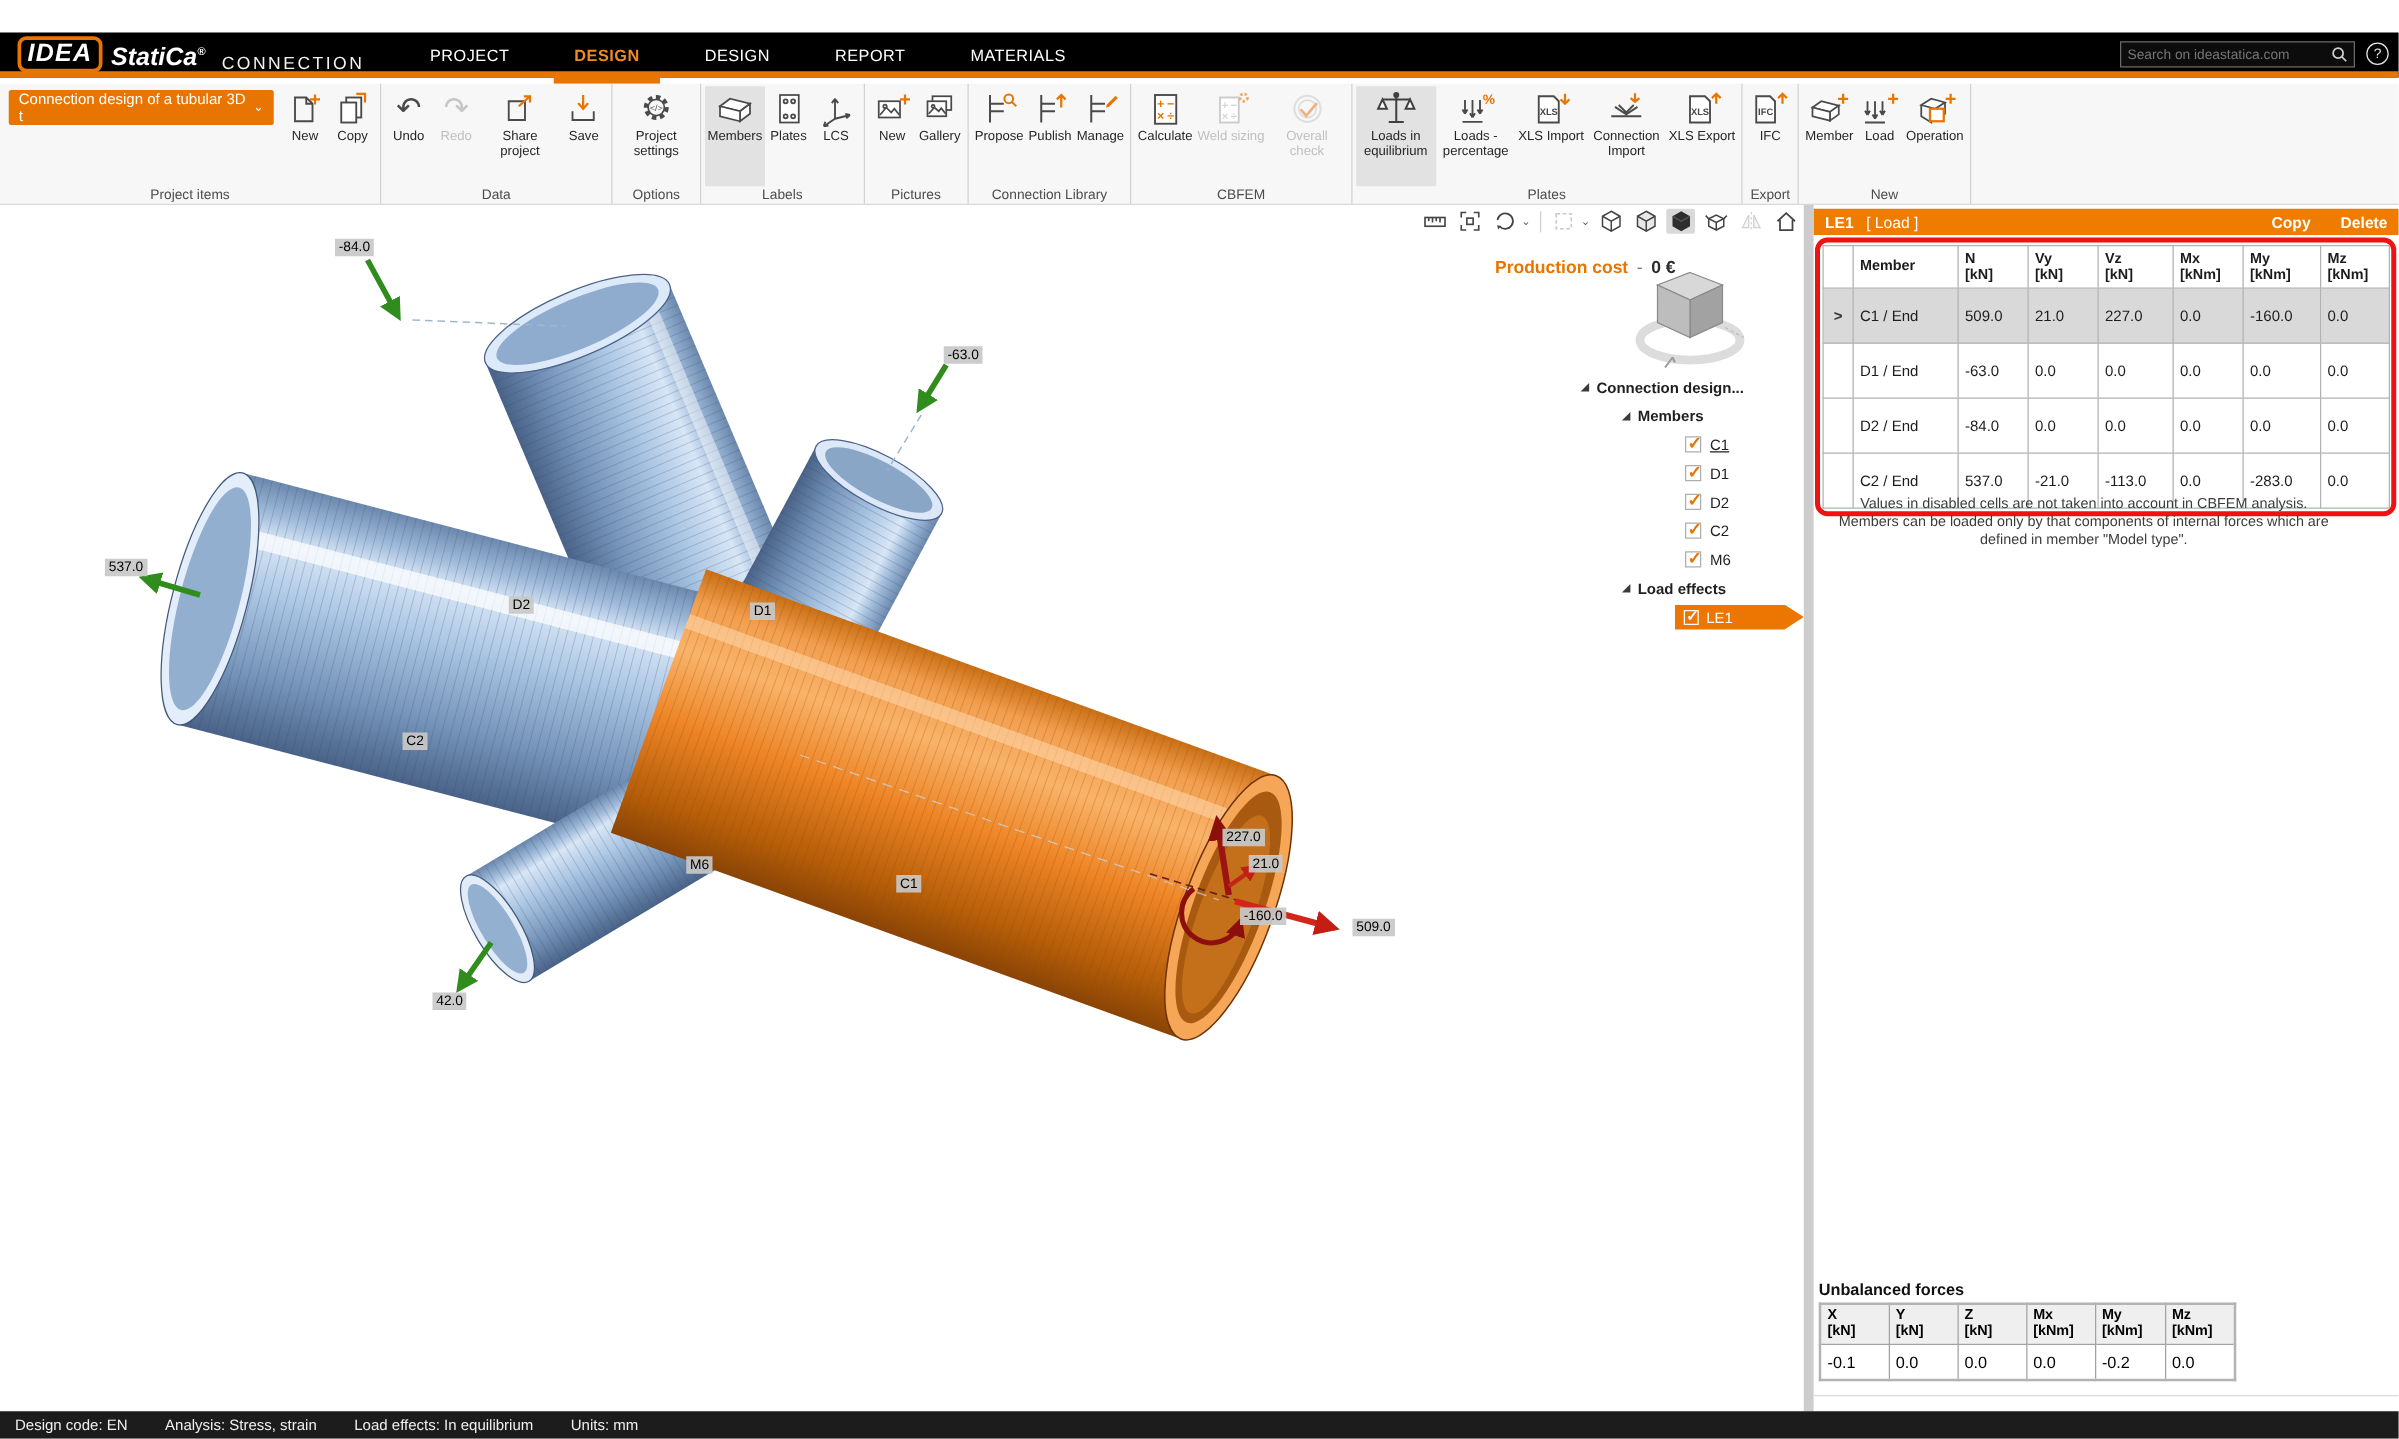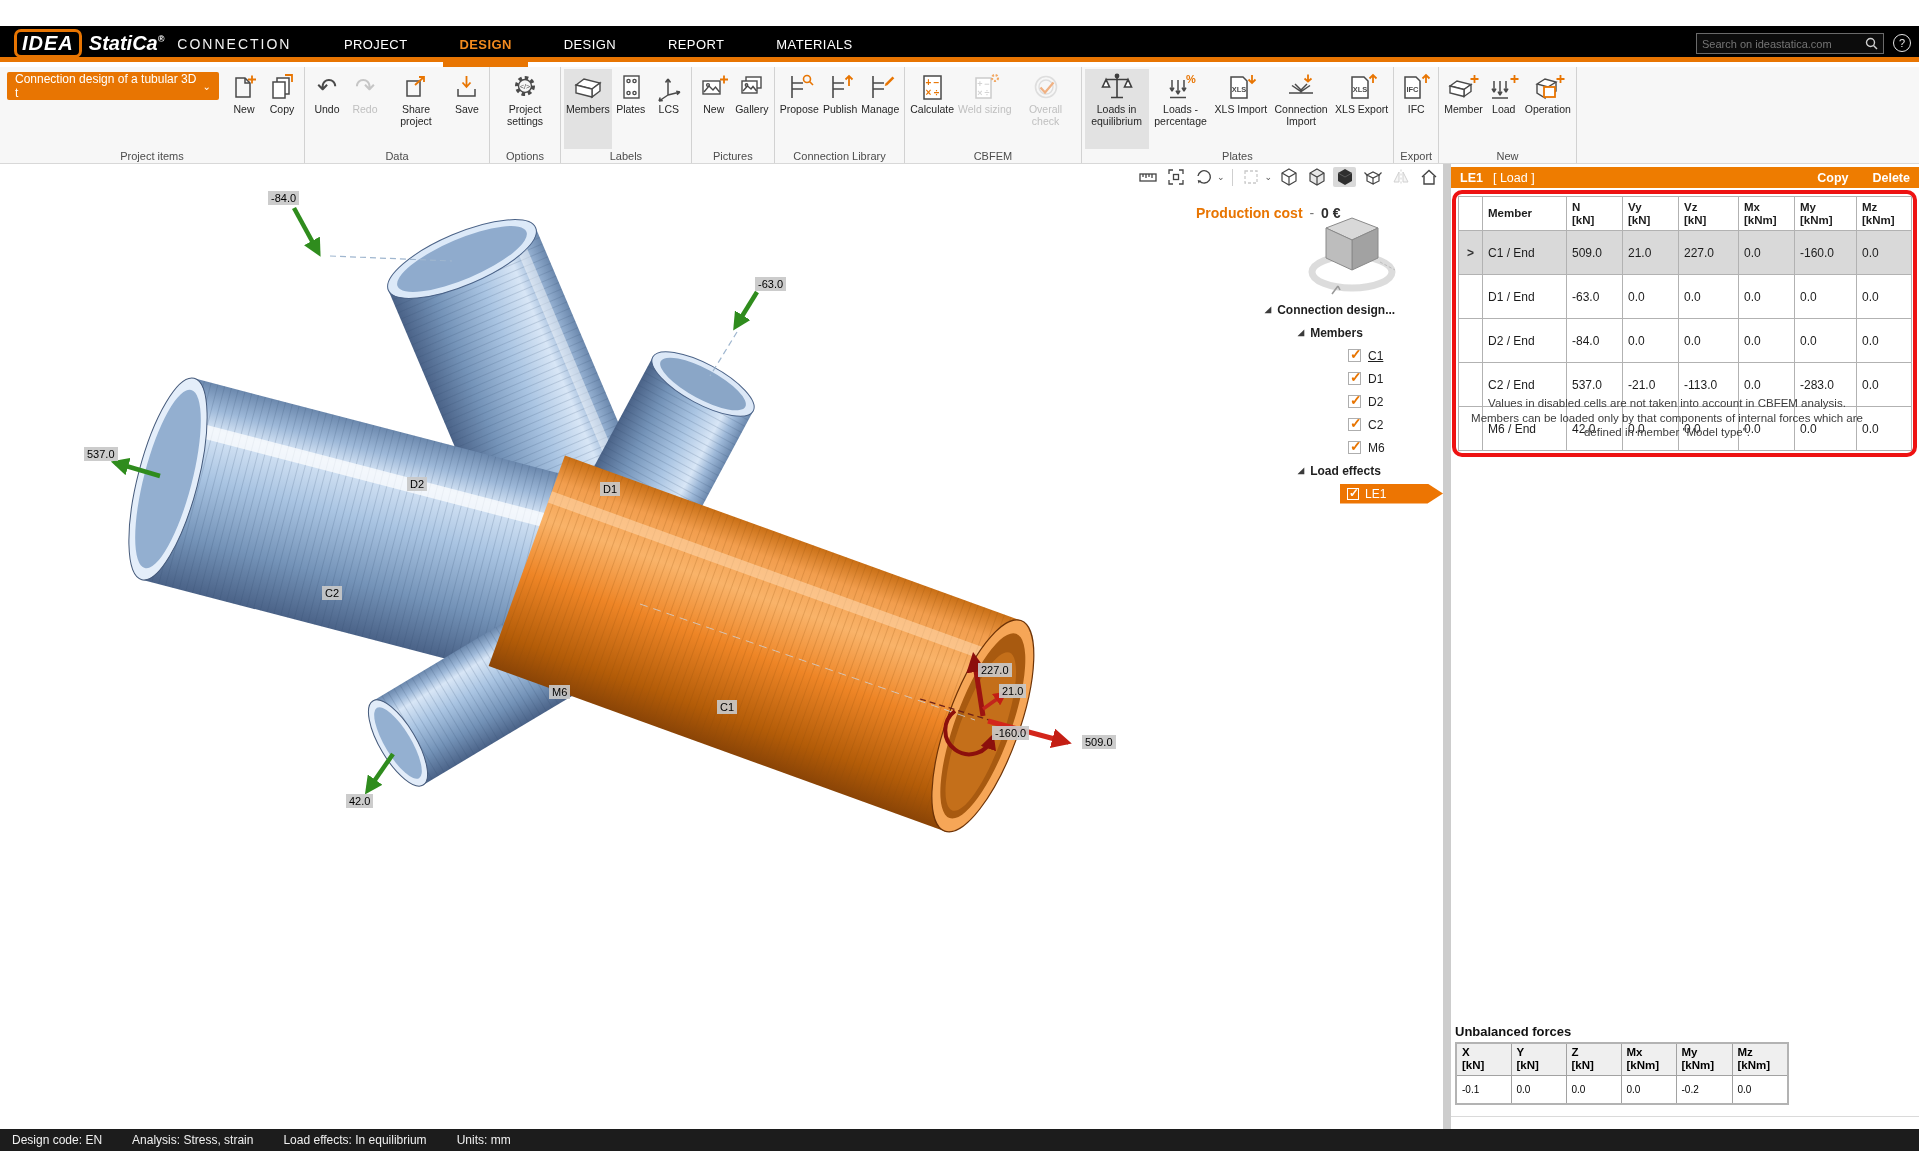--- a/index.html
+++ b/index.html
@@ -13,21 +13,21 @@
   color:#e8e8e8; font-size:12px; }
 .win-controls { position:absolute; right:52px; top:0; height:26px; display:flex; gap:8px; }
 .winbtn { width:30px; height:26px; display:flex; align-items:center; justify-content:center; color:#dcdcdc; font-size:13px; cursor:pointer; }
 .winbtn .minus { width:10px; height:0; border-top:1.5px solid #dcdcdc; display:block; }
 .winbtn .maxi { width:9px; height:9px; border:1.2px solid #dcdcdc; display:block; position:relative; }
 .winbtn .maxi::after{ content:''; position:absolute; left:2px; top:-4px; width:9px; height:9px; border:1.2px solid #dcdcdc; border-left:none; border-bottom:none;}
 .winbtn.close::before { content:'×'; font-size:16px; }
 
 
 .header { position:absolute; top:26px; left:0; width:100%; height:36px; background:#000; border-bottom:5px solid #e87502; }
-.logo { position:absolute; left:14px; top:3px; display:flex; align-items:center; gap:7px; color:#fff; }
+.logo { position:absolute; left:14px; top:3px; display:flex; align-items:flex-end; gap:7px; color:#fff; }
 .logo-idea { border:3px solid #e87502; border-radius:7px; padding:0 5px; font-size:20px; font-weight:bold; font-style:italic; letter-spacing:1px; }
 .logo-statica { font-size:20px; font-weight:bold; font-style:italic; }
 .logo-reg { font-size:9px; vertical-align:super; }
 .logo-product { font-size:14px; letter-spacing:2px; margin-left:6px; color:#f2f2f2; }
 .menu { position:absolute; left:340px; top:0; height:36px; display:flex; gap:44px; align-items:center; }
 .menu-item { color:#fff; font-size:13px; letter-spacing:.4px; cursor:pointer; position:relative; padding:0 4px; height:36px; display:flex; align-items:center; }
 .menu-item.active { color:#f28a1e; font-weight:bold; }
 .menu-item.active::after { content:''; position:absolute; left:-12px; right:-12px; bottom:-5px; height:9px; background:#e87502; }
 .search-box { position:absolute; right:35px; top:7px; width:188px; height:21px; background:#0c0c0c; border:1px solid #6a6a6a; display:flex; align-items:center; padding:0 5px; }
 .search-box input { flex:1; background:transparent; border:none; outline:none; color:#b5b5b5; font-size:11px; font-family:inherit; }
@@ -96,21 +96,21 @@
 .load-table tr.selected td { background:#d9d9d9; }
 .col-sel { width:24px; }
 .load-table td.selcell { text-align:center; padding:0; font-weight:bold; color:#333; }
 .load-table tr.selected td.selcell::before { content:'>'; }
 .note { position:absolute; top:232px; left:19px; width:394px; font-size:11.5px; line-height:1.28; color:#3c3c3c;text-align:center; }
 .unbalanced { position:absolute; top:860px; left:4px; }
 .unbalanced h4 { font-size:13px; color:#111; margin-bottom:3px; }
 .ub-table { width:332px; font-size:11.5px; border:2px solid #b3b3b3; table-layout:fixed; }
 .ub-table th, .ub-table td { border:1px solid #a2a2a2; padding:1px 5px; text-align:left; }
 .ub-table th { background:#efefef; font-weight:bold; line-height:13px; height:32px; }
-.ub-table td { height:29px; font-size:10px; }
+.ub-table td { height:29px; font-size:13px; }
 .panel-bottom-line { position:absolute; top:952px; left:0; width:468px; height:1px; background:#dadada; }
 
 
 .statusbar { position:absolute; bottom:0; left:0; width:100%; height:22px; background:#1c1c1c; color:#f0f0f0; display:flex; align-items:center; gap:30px; padding:0 12px; font-size:12px; }
 
 svg text { font-family:"Liberation Sans", sans-serif; }
 </style>
 </head>
 <body>
 
@@ -766,30 +766,20 @@
           <tr>
             <td class="selcell"></td>
             <td>C2 / End</td>
             <td>537.0</td>
             <td>-21.0</td>
             <td>-113.0</td>
             <td>0.0</td>
             <td>-283.0</td>
             <td>0.0</td>
           </tr>
-          <tr>
-            <td class="selcell"></td>
-            <td>M6 / End</td>
-            <td>42.0</td>
-            <td>0.0</td>
-            <td>0.0</td>
-            <td>0.0</td>
-            <td>0.0</td>
-            <td>0.0</td>
-          </tr>
         </tbody>
       </table>
     </div>
 
     <p class="note">Values in disabled cells are not taken into account in CBFEM analysis. Members can be loaded only by that components of internal forces which are defined in member "Model type".</p>
 
     <div class="unbalanced">
       <h4>Unbalanced forces</h4>
       <table class="ub-table">
         <colgroup>

